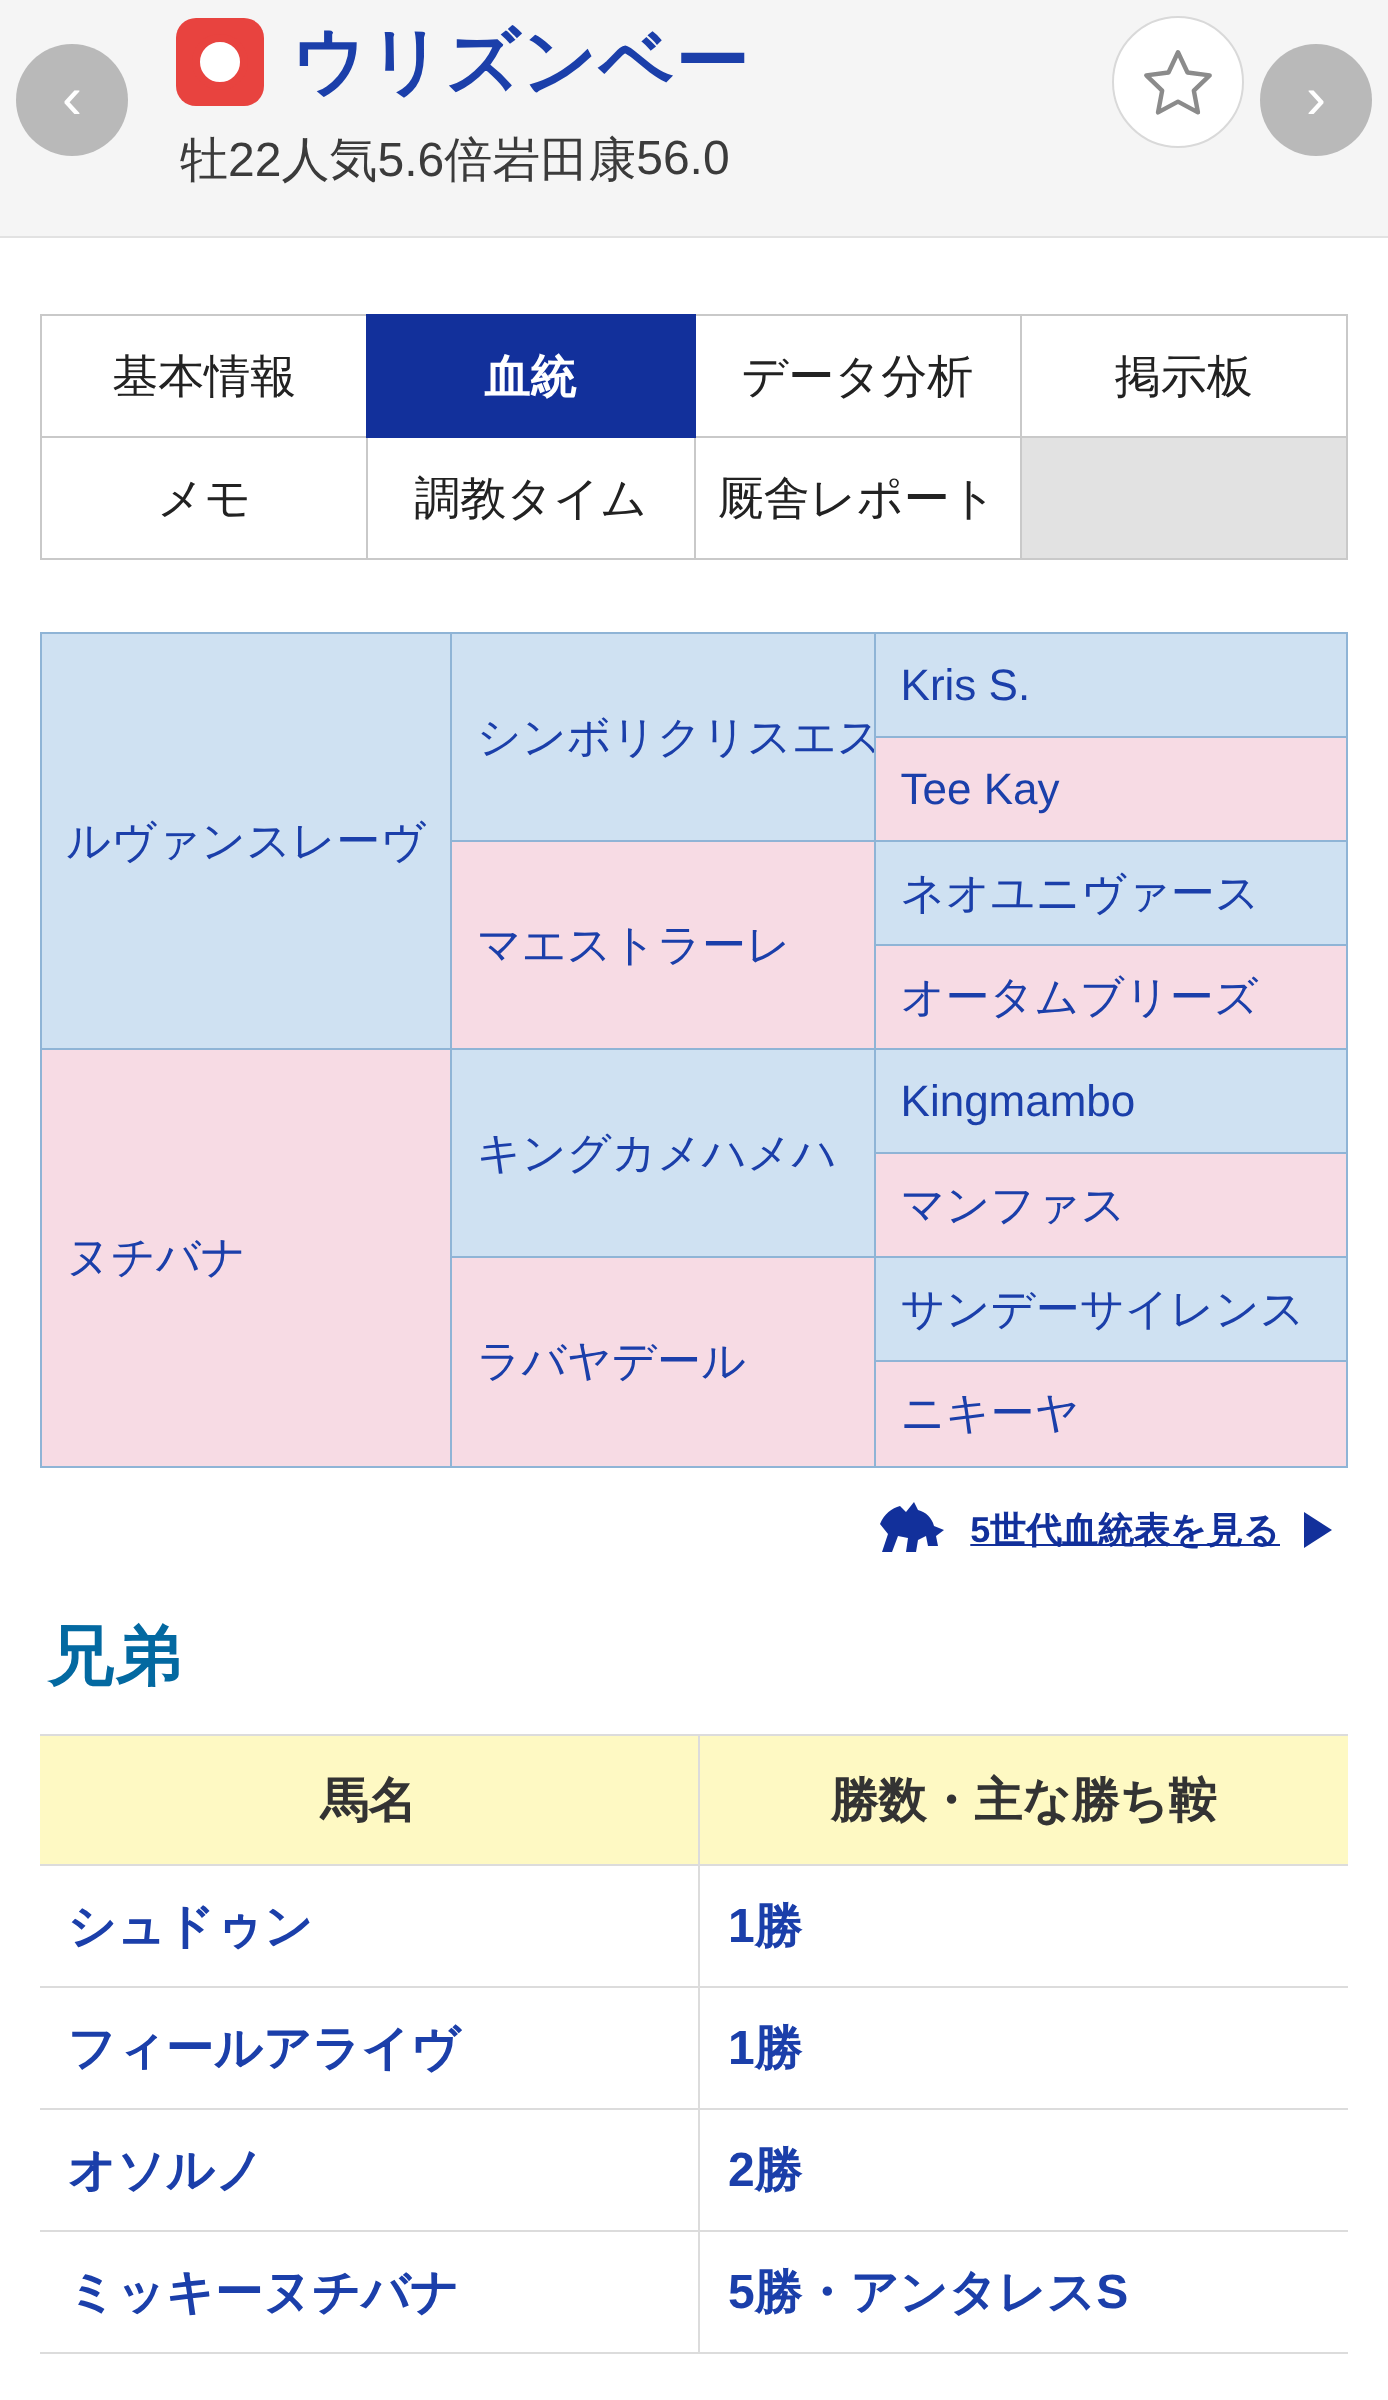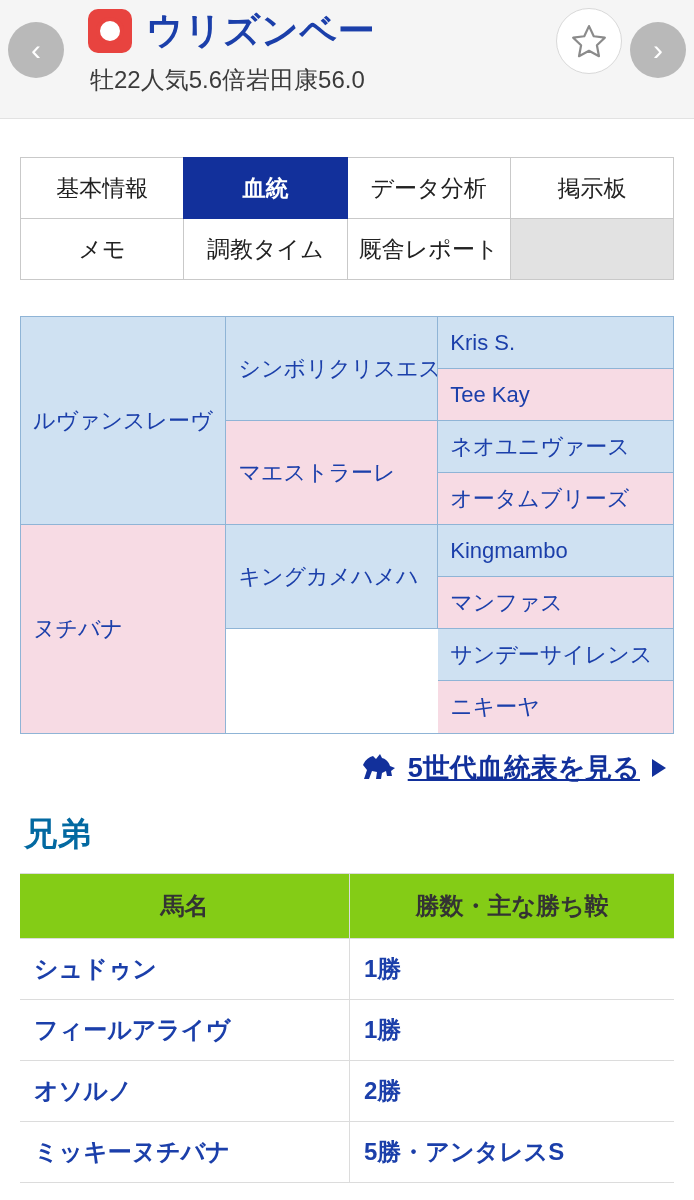--- a/index.html
+++ b/index.html
@@ -176,21 +176,21 @@
     display: flex;
     align-items: center;
     justify-content: flex-end;
     padding: 16px 28px 0 20px;
     gap: 8px;
   }
   .gen5-link {
     display: flex;
     align-items: center;
     gap: 8px;
-    font-size: 27px;
+    font-size: 18px;
     font-weight: bold;
     color: #12309b;
     white-space: nowrap;
   }
   .horse-glyph svg { display: block; }
   .tri-right {
     width: 0; height: 0;
     border-left: 14px solid #12309b;
     border-top: 9px solid transparent;
     border-bottom: 9px solid transparent;
@@ -205,21 +205,21 @@
     padding: 26px 0 16px 24px;
     letter-spacing: 1px;
   }
   .sib-table {
     width: 654px;
     margin: 0 20px;
     border-collapse: collapse;
     table-layout: fixed;
   }
   .sib-table th {
-    background: #84cc16;
+    background: #fef9c3;
     font-size: 24px;
     font-weight: bold;
     color: #333333;
     height: 62px;
     text-align: center;
     border-top: 1px solid #dcdcdc;
     border-bottom: 1px solid #dcdcdc;
   }
   .sib-table th.c-name { width: 50%; border-right: 1px solid #dcdcdc; }
   .sib-table td {
@@ -288,20 +288,21 @@
 
     <div class="ped-col c1">
       <div class="pcell blue h1">ルヴァンスレーヴ</div>
       <div class="pcell pink h1 last">ヌチバナ</div>
     </div>
 
     <div class="ped-col c2">
       <div class="pcell blue h2">シンボリクリスエス</div>
       <div class="pcell pink h2">マエストラーレ</div>
       <div class="pcell blue h2">キングカメハメハ</div>
+      <div class="pcell pink h2 last">ラバヤデール</div>
     </div>
 
     <div class="ped-col c3">
       <div class="pcell blue h4">Kris S.</div>
       <div class="pcell pink h4">Tee Kay</div>
       <div class="pcell blue h4">ネオユニヴァース</div>
       <div class="pcell pink h4">オータムブリーズ</div>
       <div class="pcell blue h4">Kingmambo</div>
       <div class="pcell pink h4">マンファス</div>
       <div class="pcell blue h4">サンデーサイレンス</div>

